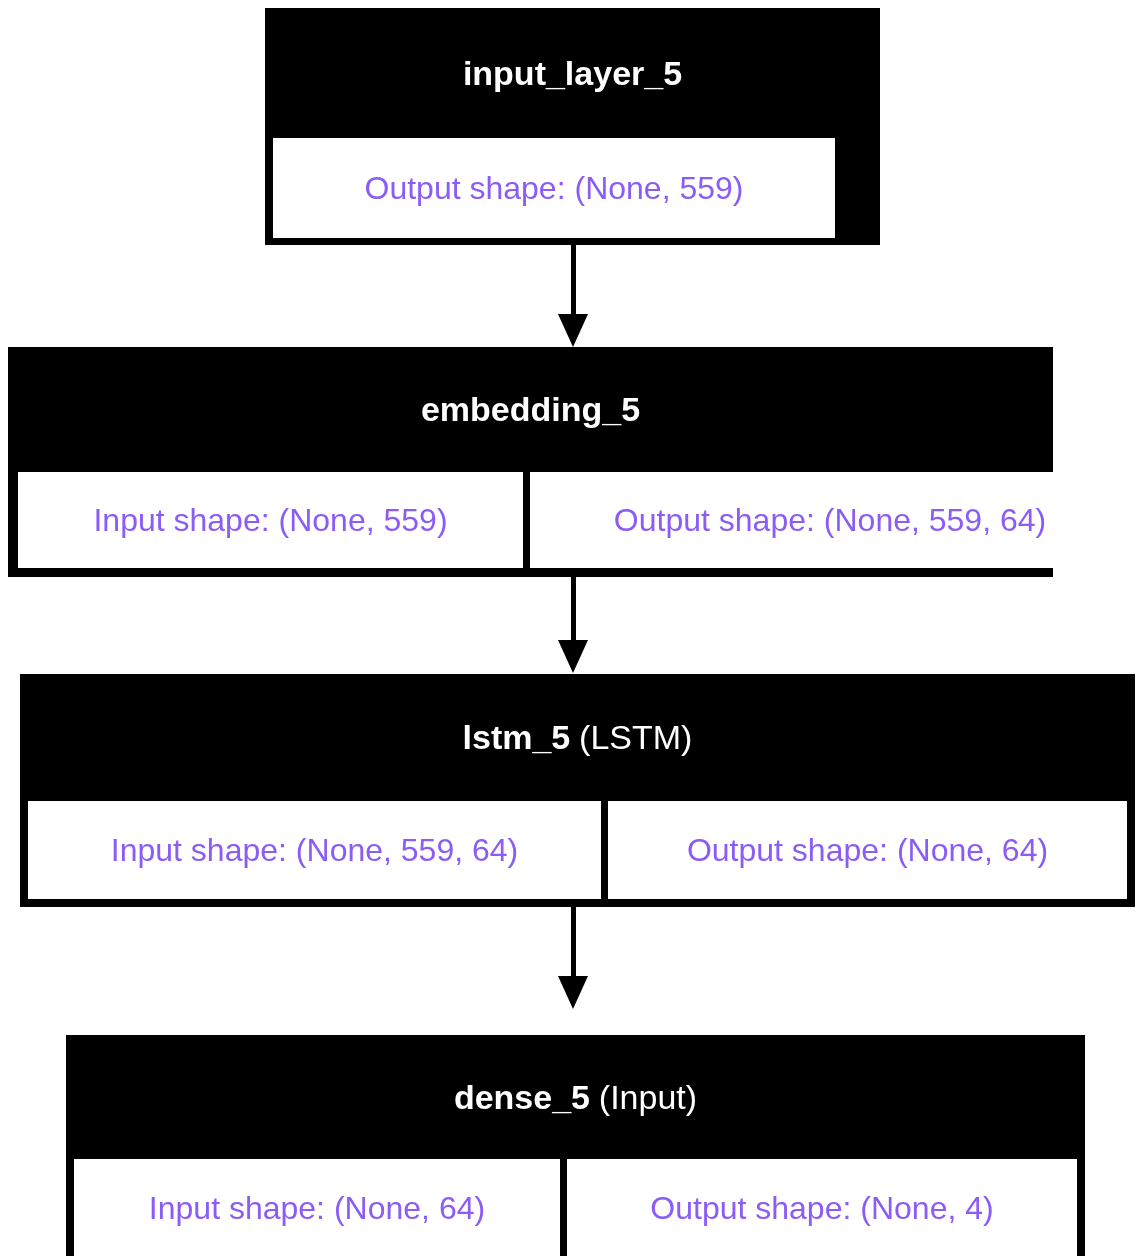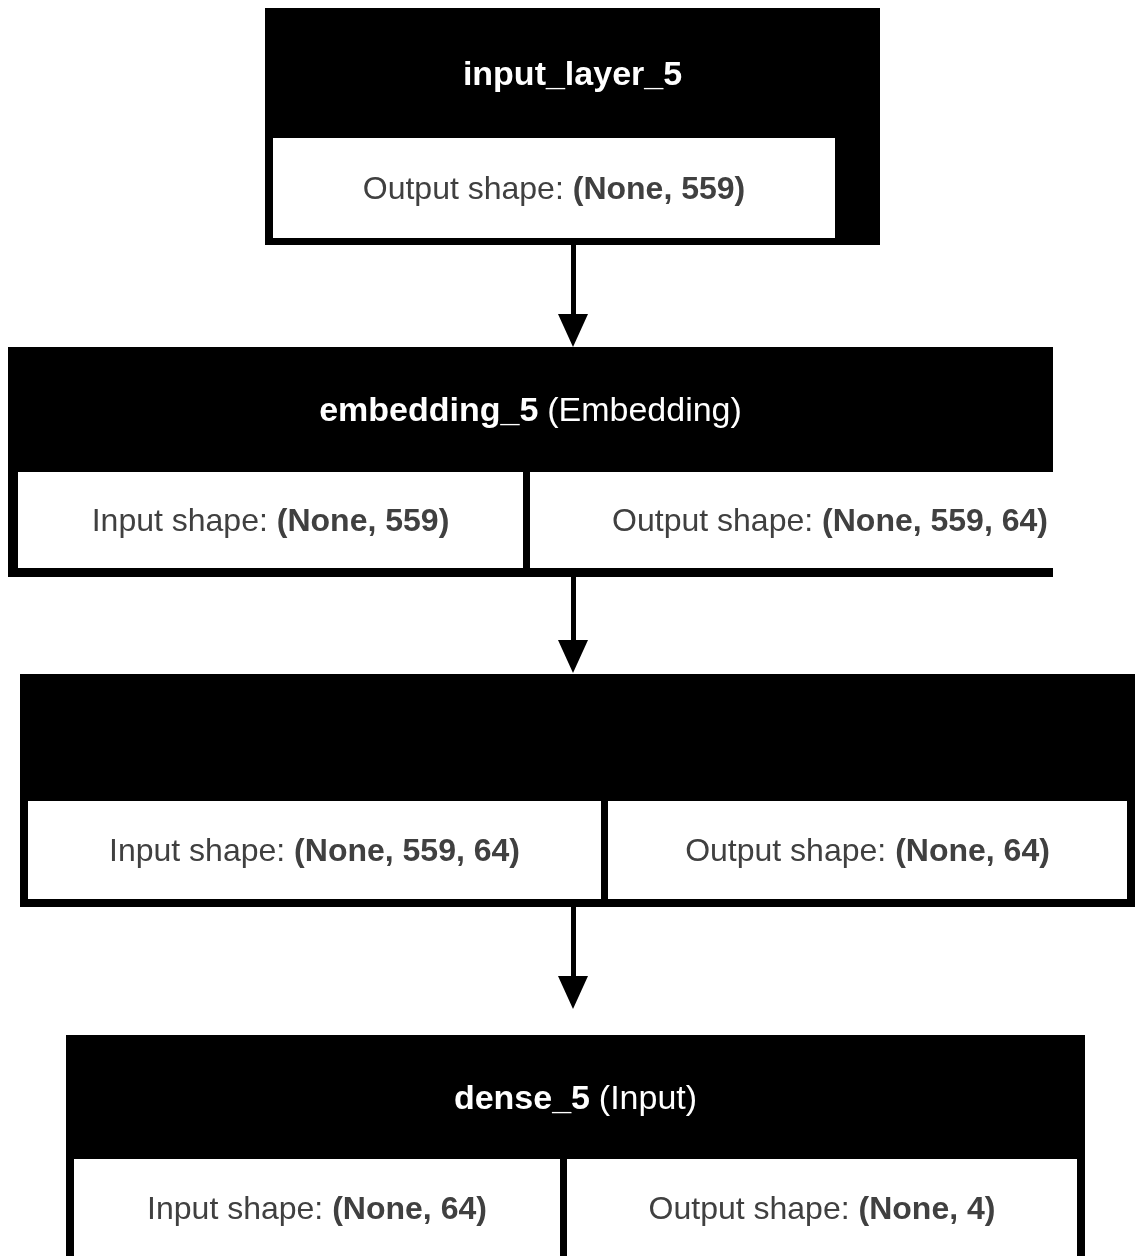--- a/index.html
+++ b/index.html
@@ -34,32 +34,32 @@
   .layer-name {
     font-weight: 700;
   }
   .layer-type {
     font-weight: 400;
     margin-left: 0.26em;
   }
   .cell {
     position: absolute;
     background: #ffffff;
-    color: #404040;
+    color: #8b5cf6;
     display: flex;
     align-items: center;
     justify-content: center;
     font-size: 32px;
     white-space: nowrap;
   }
   .shape-label {
     font-weight: 400;
   }
   .shape-value {
-    font-weight: 700;
+    font-weight: 400;
     margin-left: 0.28em;
   }
   .edge-shaft {
     position: absolute;
     width: 5px;
     background: #000000;
   }
   .edge-head {
     position: absolute;
     width: 0;
@@ -83,36 +83,39 @@
       <span class="shape-value">(None, 559)</span>
     </div>
   </div>
 
   <div class="edge-shaft" style="left:571px; top:245px; height:72px;"></div>
   <div class="edge-head" style="left:558px; top:314px;"></div>
 
   <div class="node" style="left:8px; top:347px; width:1045px; height:230px;">
     <div class="node-title" style="height:125px;">
       <span class="layer-name">embedding_5</span>
-      <span class="layer-type">(Embedding)</span>
     </div>
     <div class="cell" style="left:10px; top:125px; width:505px; height:96px;">
       <span class="shape-label">Input shape:</span>
       <span class="shape-value">(None, 559)</span>
     </div>
     <div class="cell" style="left:522px; top:125px; width:600px; height:96px;">
       <span class="shape-label">Output shape:</span>
       <span class="shape-value">(None, 559, 64)</span>
     </div>
   </div>
 
   <div class="edge-shaft" style="left:571px; top:577px; height:64px;"></div>
   <div class="edge-head" style="left:558px; top:640px;"></div>
 
   <div class="node" style="left:20px; top:674px; width:1115px; height:233px;">
+    <div class="node-title" style="height:127px;">
+      <span class="layer-name">lstm_5</span>
+      <span class="layer-type">(LSTM)</span>
+    </div>
     <div class="cell" style="left:8px; top:127px; width:573px; height:98px;">
       <span class="shape-label">Input shape:</span>
       <span class="shape-value">(None, 559, 64)</span>
     </div>
     <div class="cell" style="left:588px; top:127px; width:519px; height:98px;">
       <span class="shape-label">Output shape:</span>
       <span class="shape-value">(None, 64)</span>
     </div>
   </div>
 

